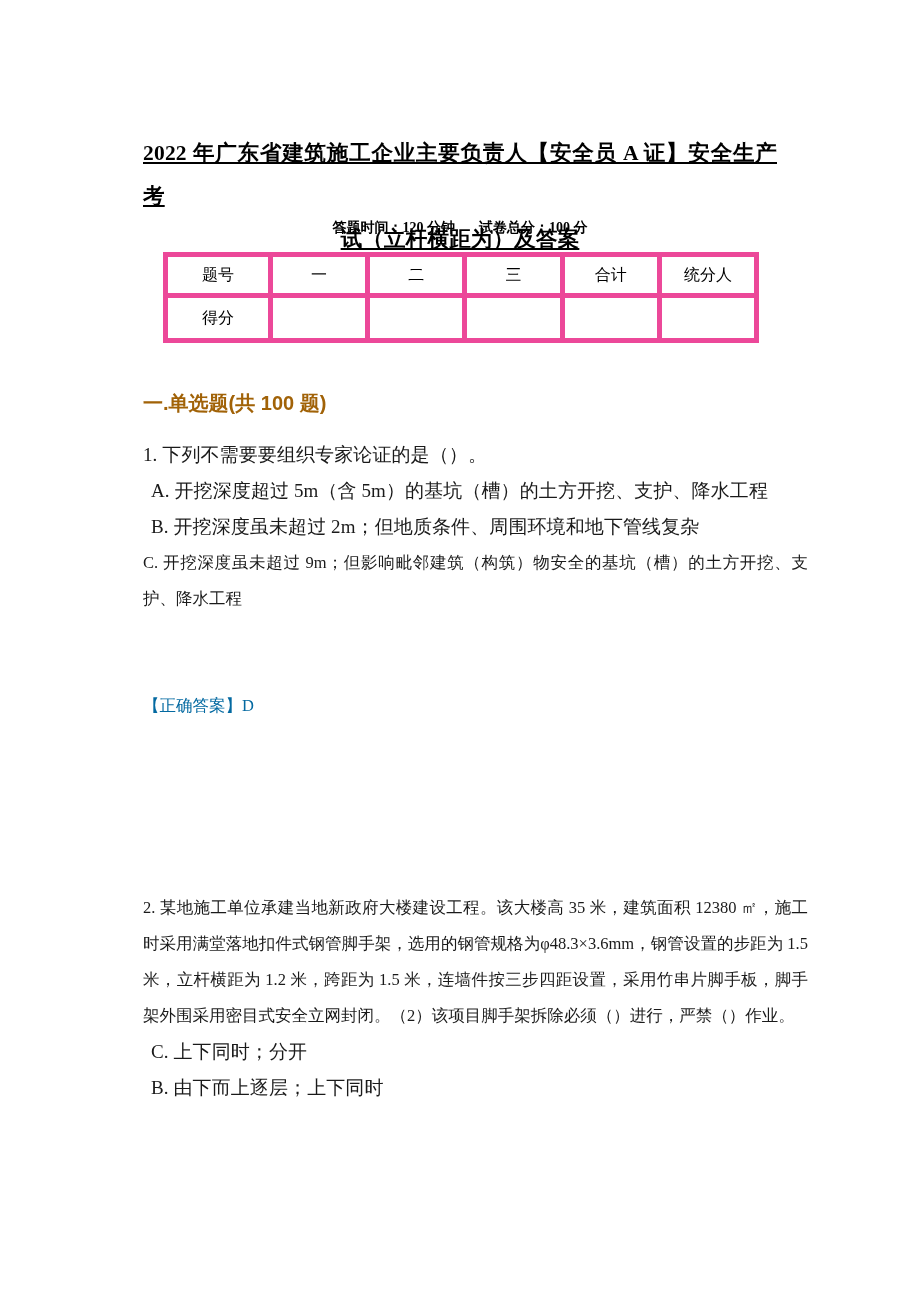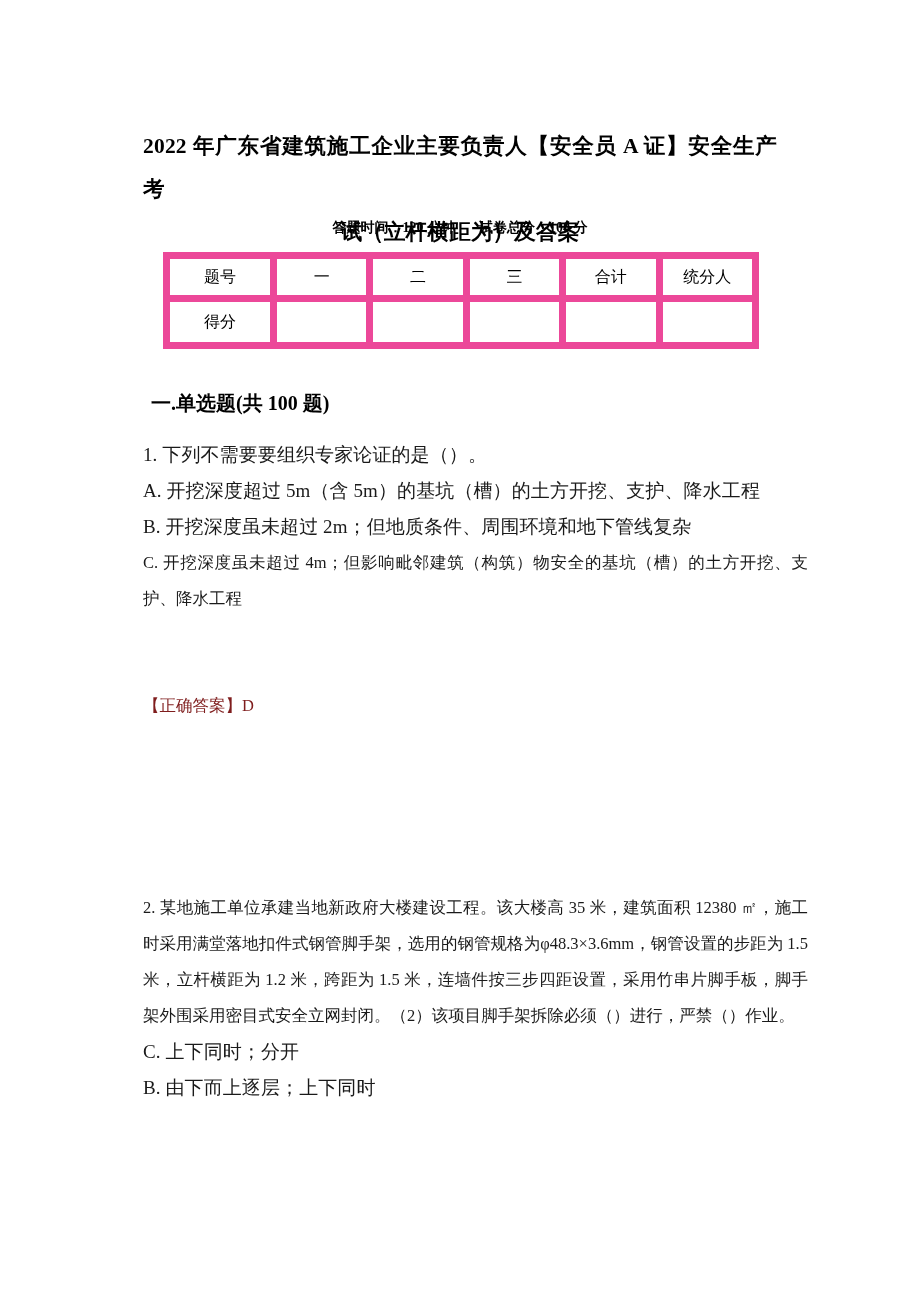--- a/index.html
+++ b/index.html
@@ -23,29 +23,30 @@
     left: 0; top: 0;
     width: 920px;
     height: 1302px;
     box-sizing: border-box;
   }
 
   
   .doc-title {
     position: absolute;
     left: 143px;
-    top: 125px;
+    top: 132px;
     width: 634px;
     font-family: "Liberation Serif", "DejaVu Serif", serif;
     font-weight: bold;
     font-size: 21.5px;
     line-height: 43px;
     text-align: center;
     color: #000;
     letter-spacing: 0.2px;
+    text-decoration: underline;
   }
   .doc-title .t-line1 { display: block; text-align: justify; text-align-last: justify; }
   .doc-title .t-line2 { display: block; text-align: center; }
 
   
   .exam-meta {
     position: absolute;
     left: 0;
     top: 219px;
     width: 920px;
@@ -60,79 +61,78 @@
   
   .score-table {
     position: absolute;
     left: 163px;
     top: 252px;
     width: 596px;
     border-collapse: collapse;
     table-layout: fixed;
   }
   .score-table td {
-    border: 7px solid #ec4899;
+    border: 5px solid #ec4899;
     height: 36px;
     text-align: center;
     vertical-align: middle;
     font-family: Liberation Sans, sans-serif;
     font-size: 16px;
     color: #000;
     padding: 0;
   }
   .score-table .col-label { width: 100px; }
   .score-table .r2 td { height: 40px; }
 
   
   .section-heading {
     position: absolute;
     left: 143px;
     top: 390px;
-    font-family: Liberation Serif, serif;
+    font-family: Liberation Sans, sans-serif;
     font-weight: bold;
     font-size: 20px;
-    color: #000000;
+    color: #a16207;
     white-space: nowrap;
-    margin-left: 8px;
   }
 
   
   .q-block {
     position: absolute;
     left: 143px;
     width: 665px;
   }
   .q-line, .opt-line {
     font-family: "Liberation Serif", "DejaVu Serif", serif;
     font-size: 19px;
     line-height: 36px;
     color: #1a1a1a;
     text-align: justify;
     margin: 0;
     letter-spacing: 0.1px;
   }
-  .opt-line { white-space: nowrap; }
+  .opt-line { white-space: nowrap; margin-left: 8px; }
   .q-para {
     font-family: "Liberation Serif", "DejaVu Serif", serif;
     font-size: 16.5px;
     line-height: 36px;
     color: #1a1a1a;
     margin: 0;
     text-align: justify;
     text-justify: inter-ideograph;
   }
   .wrap-opt { white-space: normal; }
 
   .answer-line {
     position: absolute;
     left: 143px;
     font-family: "Liberation Serif", "DejaVu Serif", serif;
     font-size: 16.5px;
     line-height: 30px;
-    color: #7f1d1d;
+    color: #0369a1;
     white-space: nowrap;
   }
   .answer-line .ans-label { font-weight: normal; }
 </style>
 </head>
 <body>
 
 <div class="page">
 
   <div class="doc-title">
@@ -164,21 +164,21 @@
       </tr>
     </tbody>
   </table>
 
   <div class="section-heading">一.单选题(共 100 题)</div>
 
   <div class="q-block" style="top:437px;">
     <p class="q-line">1. 下列不需要要组织专家论证的是（）。</p>
     <p class="opt-line">A. 开挖深度超过 5m（含 5m）的基坑（槽）的土方开挖、支护、降水工程</p>
     <p class="opt-line">B. 开挖深度虽未超过 2m；但地质条件、周围环境和地下管线复杂</p>
-    <p class="q-para wrap-opt">C. 开挖深度虽未超过 4m；但影响毗邻建筑（构筑）物安全的基坑（槽）的土方开挖、支护、降水工程</p>
+    <p class="q-para wrap-opt">C. 开挖深度虽未超过 9m；但影响毗邻建筑（构筑）物安全的基坑（槽）的土方开挖、支护、降水工程</p>
   </div>
 
   <div class="answer-line" style="top:691px;">
     <span class="ans-label">【正确答案】</span><span>D</span>
   </div>
 
   <div class="q-block" style="top:890px;">
     <p class="q-para">2. 某地施工单位承建当地新政府大楼建设工程。该大楼高 35 米，建筑面积 12380 ㎡，施工时采用满堂落地扣件式钢管脚手架，选用的钢管规格为φ48.3×3.6mm，钢管设置的步距为 1.5 米，立杆横距为 1.2 米，跨距为 1.5 米，连墙件按三步四距设置，采用竹串片脚手板，脚手架外围采用密目式安全立网封闭。（2）该项目脚手架拆除必须（）进行，严禁（）作业。</p>
     <p class="opt-line">C. 上下同时；分开</p>
     <p class="opt-line">B. 由下而上逐层；上下同时</p>

